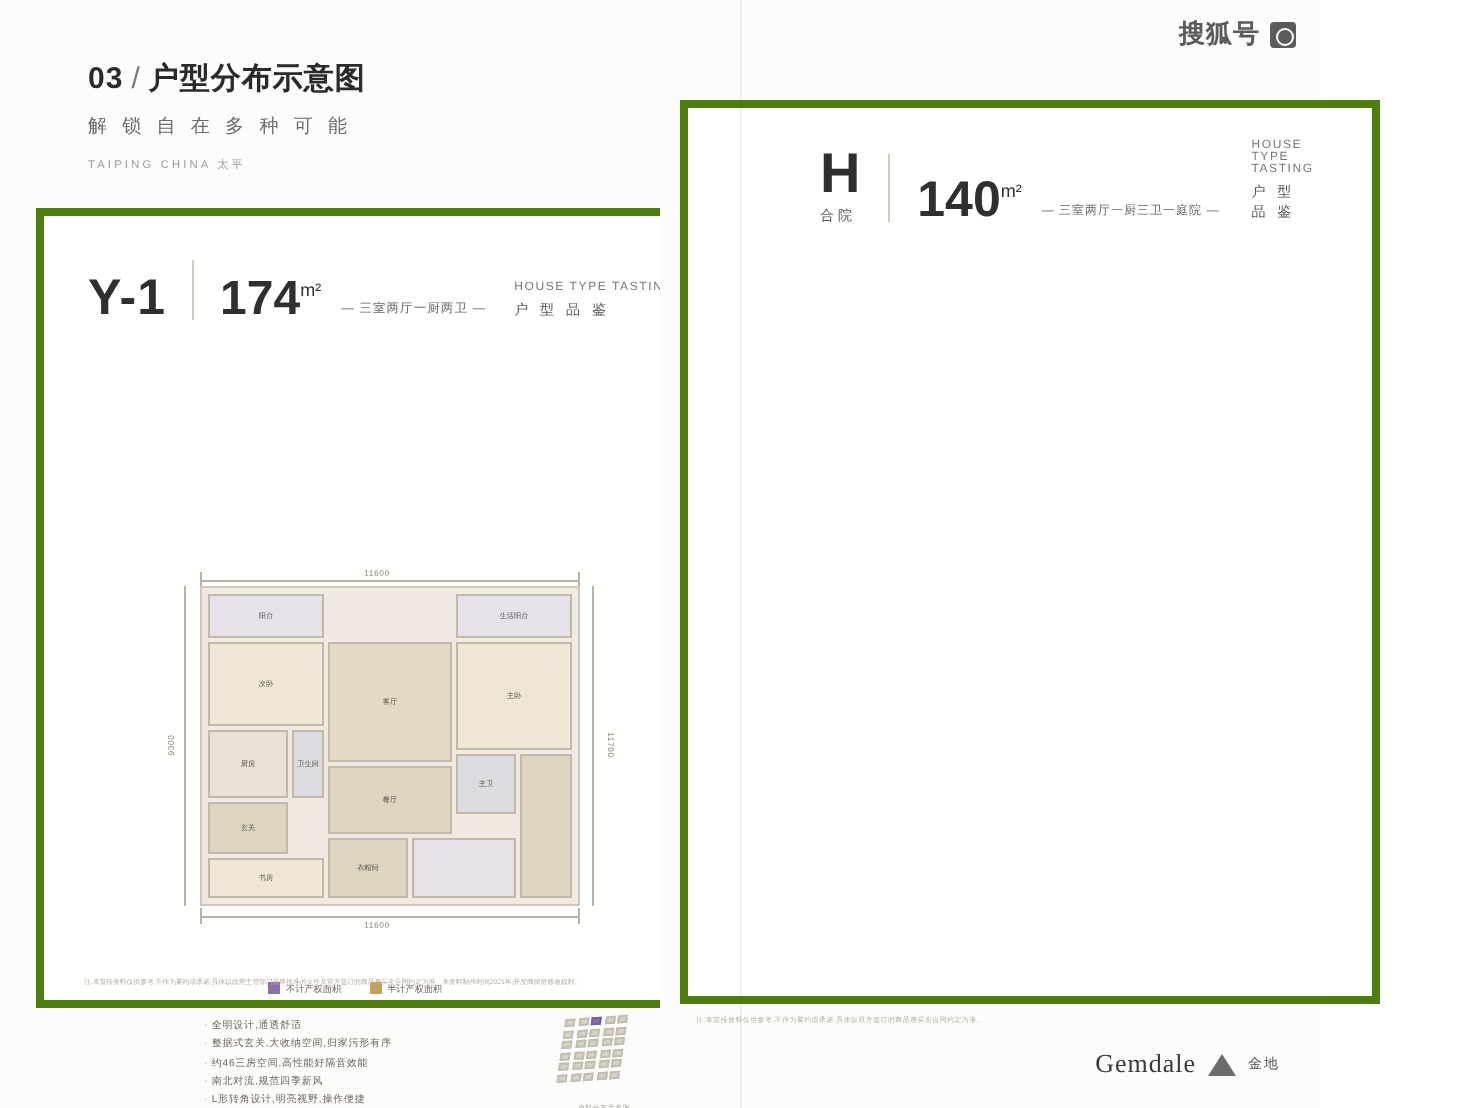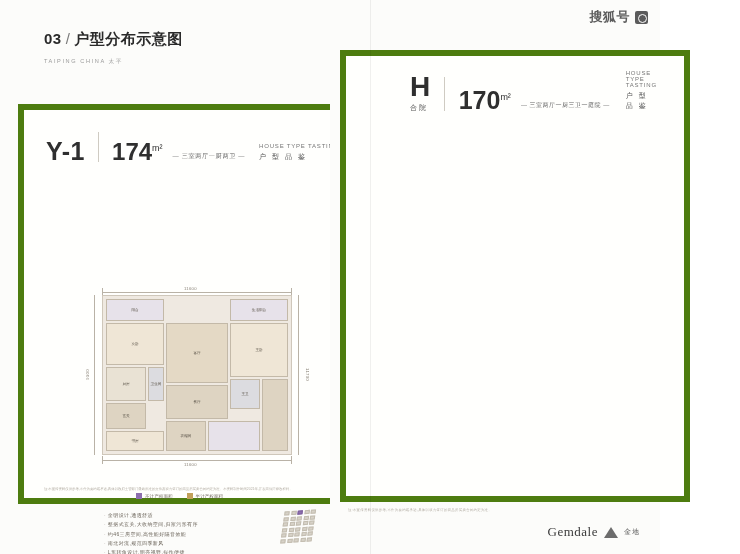--- a/index.html
+++ b/index.html
@@ -65,21 +65,21 @@
     font-size: 9.5px; color: #6a6a6a; letter-spacing: 2.5px;
   }
   .lp-head .sec-en {
     margin-top: 9px;
     font-size: 5.6px; color: #9a9a9a; letter-spacing: 1.6px;
   }
 
   
   .card {
     position: absolute;
-    border: 6px solid #4d7c0f;
+    border: 4px solid #4d7c0f;
     background: #fffffd;
   }
   .card-left  { left: 18px;  top: 104px; width: 334px; height: 400px; }
   .card-right { left: 10px;  top: 50px;  width: 350px; height: 452px; }
 
   
   .title-row {
     position: absolute; left: 22px; top: 22px;
     display: flex; align-items: flex-end; gap: 10px;
   }
@@ -225,20 +225,21 @@
   <div class="spread">
 
     <div class="page-left">
 
       <div class="lp-head">
         <div class="sec-no">
           <span>03</span>
           <span class="slash">/</span>
           <span>户型分布示意图</span>
         </div>
+        <div class="sec-sub">解 锁 自 在 多 种 可 能</div>
         <div class="sec-en">TAIPING CHINA 太平</div>
       </div>
 
       <div class="card card-left">
 
         <div class="title-row">
           <span class="t-name">Y-1</span>
           <span class="t-div"></span>
           <span class="t-area">
             <span>174</span><sup>m²</sup>
@@ -363,21 +364,21 @@
 
       <div class="card card-right"></div>
 
       <div class="rp-head" style="left:80px; top:70px;">
         <span>
           <div class="rp-h">H</div>
           <div class="rp-hsub">合院</div>
         </span>
         <span class="rp-div"></span>
         <span class="rp-area">
-          <span>170</span><sup>m²</sup>
+          <span>140</span><sup>m²</sup>
         </span>
         <span class="rp-desc">—&nbsp;<span>三室两厅一厨三卫一庭院</span>&nbsp;—</span>
         <span class="rp-right">
           <div class="en">HOUSE TYPE TASTING</div>
           <div class="cn">户 型 品 鉴</div>
         </span>
       </div>
 
       <div class="rp-foot">注:本宣传资料仅供参考,不作为要约或承诺,具体以双方签订的商品房买卖合同约定为准。</div>
 

